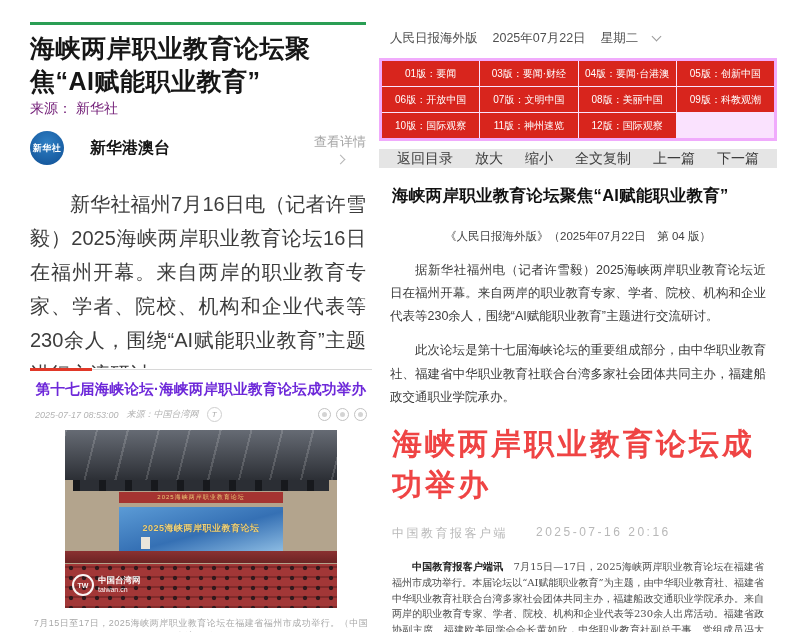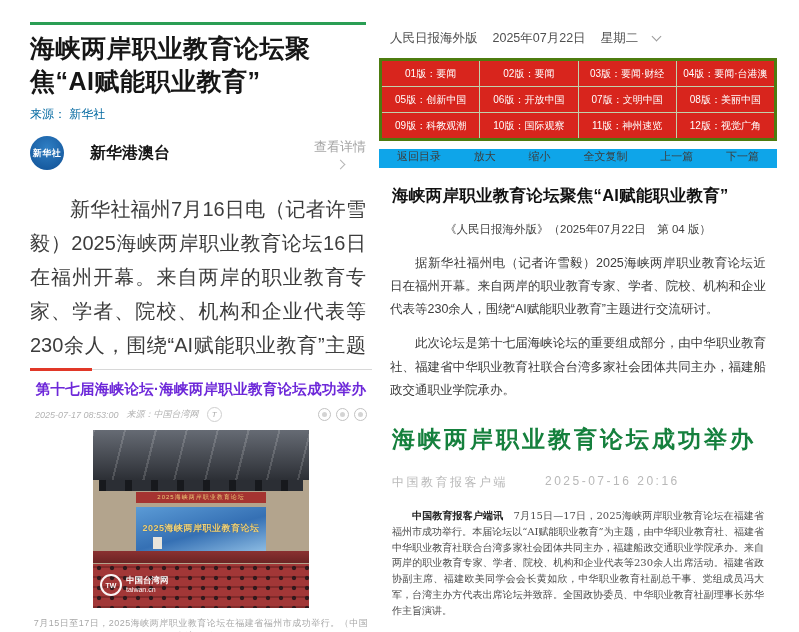--- a/index.html
+++ b/index.html
@@ -7,21 +7,21 @@
     width:799px;height:632px;position:relative;background:#ffffff;overflow:hidden;
     font-family:"Liberation Sans","DejaVu Sans",sans-serif;
     -webkit-font-smoothing:antialiased;
   }
   
   .leftcol{position:absolute;left:30px;top:22px;width:336px;}
   .greenline{height:3px;background:#2a9e54;margin-bottom:7px;}
   .l-title{font-size:25px;font-weight:800;color:#161616;line-height:1.32;letter-spacing:.5px;}
   .l-meta{display:flex;justify-content:space-between;align-items:baseline;margin-top:9px;font-size:13.5px;color:#2f2f2f;font-weight:600;}
   .l-views{color:#2f2f2f;}
-  .l-source{margin-top:8px;font-size:12px;color:#0369a1;}
+  .l-source{margin-top:2px;font-size:14px;color:#701a75;}
   .channel{display:flex;align-items:center;margin-top:13px;}
   .avatar{width:34px;height:34px;border-radius:50%;flex:0 0 auto;
     background:radial-gradient(circle at 50% 35%,#2f7fc4,#0f4f94);
     color:#fff;font-size:9px;font-weight:700;display:flex;align-items:center;justify-content:center;letter-spacing:.5px;}
   .channel-name{margin-left:26px;font-size:16px;font-weight:700;color:#151515;}
   .detail{margin-left:auto;font-size:13px;color:#a6a6a6;display:flex;align-items:center;gap:5px;cursor:pointer;flex-direction:column;}
   .caret-right{width:6px;height:6px;border-right:1.5px solid #b5b5b5;border-bottom:1.5px solid #b5b5b5;transform:rotate(-45deg);display:inline-block;}
   .l-body{margin-top:22px;font-size:20px;line-height:34px;color:#3c3c3c;text-indent:2em;text-align:justify;}
 
   
@@ -30,21 +30,21 @@
   .card-topline .gray{position:absolute;top:1px;left:0;right:0;height:1px;background:#d8d8d8;}
   .card-topline .red{position:absolute;top:0;left:0;width:62px;height:3px;background:#e13828;}
   .card-title{text-align:center;font-size:14.5px;font-weight:700;color:#6d28d9;margin-top:9px;letter-spacing:.3px;}
   .card-meta{display:flex;align-items:center;margin-top:8px;padding:0 5px;font-size:9px;color:#b3b3b3;font-style:italic;}
   .card-meta .dt{margin-right:8px;}
   .t-icon{width:13px;height:13px;border:1px solid #cfcfcf;border-radius:50%;font-size:8px;color:#ababab;display:flex;align-items:center;justify-content:center;margin-left:8px;}
   .share{margin-left:auto;display:flex;gap:5px;}
   .share i{width:11px;height:11px;border:1.5px solid #c2c2c2;border-radius:50%;display:block;position:relative;}
   .share i::after{content:"";position:absolute;left:3px;top:3px;width:5px;height:5px;border-radius:50%;background:#d4d4d4;}
   
-  .photo{position:relative;width:216px;height:178px;margin:8px auto 0;overflow:hidden;background:#b3a48d;}
+  .photo{position:relative;width:272px;height:178px;margin:8px auto 0;overflow:hidden;background:#b3a48d;}
   .ph-ceiling{position:absolute;top:0;left:0;right:0;height:28%;background:linear-gradient(#666b74,#2c2f35);}
   .ph-ceiling::after{content:"";position:absolute;inset:0;background:repeating-linear-gradient(104deg,rgba(255,255,255,.15) 0 2px,transparent 2px 30px);}
   .ph-truss{position:absolute;top:28%;left:3%;right:3%;height:6%;background:repeating-linear-gradient(90deg,#17191d 0 7px,#2b2e34 7px 26px);}
   .ph-banner{position:absolute;top:35%;left:20%;width:60%;height:6%;background:#a53431;color:#ecc977;font-size:6px;line-height:11px;text-align:center;letter-spacing:1px;overflow:hidden;white-space:nowrap;}
   .ph-screen{position:absolute;top:43%;left:20%;width:60%;height:25%;
     background:linear-gradient(165deg,#5b9bd6 0%,#3570b4 55%,#8cbbe2 100%);
     display:flex;align-items:center;justify-content:center;overflow:hidden;}
   .ph-screen span{color:#f3d479;font-size:9px;font-weight:700;letter-spacing:.5px;white-space:nowrap;text-shadow:0 0 1px rgba(0,0,0,.45);}
   .ph-podium{position:absolute;top:60%;left:28%;width:9px;height:12px;background:#e9e5db;}
   .ph-stage{position:absolute;top:68%;left:0;right:0;height:7%;background:linear-gradient(#8a3131,#6c2424);}
@@ -57,32 +57,32 @@
   .wm-circle{width:18px;height:18px;border:2px solid #fff;border-radius:50%;font-size:7px;font-weight:700;display:flex;align-items:center;justify-content:center;flex:0 0 auto;}
   .wm-text{margin-left:4px;line-height:1.1;}
   .wm-text .n1{font-size:8.5px;font-weight:700;}
   .wm-text .n2{font-size:7px;}
   .card-caption{margin-top:9px;text-align:center;font-size:9px;color:#a8a8a8;letter-spacing:.5px;}
 
   
   .rightcol{position:absolute;left:376px;top:0;width:404px;height:632px;}
   .masthead{margin:30px 0 0 14px;font-size:12.5px;color:#4f4f4f;display:flex;align-items:center;gap:15px;}
   .caret-down{width:6px;height:6px;border-right:1.5px solid #9a9a9a;border-bottom:1.5px solid #9a9a9a;transform:rotate(45deg);display:inline-block;margin-top:-4px;cursor:pointer;}
-  .editions{margin:11px 3px 0 3px;background:#4d7c0f;padding:3px;}
+  .editions{margin:11px 3px 0 3px;background:#f0abfc;padding:3px;}
   .ed-grid{display:grid;grid-template-columns:repeat(4,1fr);gap:1px;background:rgba(255,255,255,.65);}
   .cell{background:#d8251d;color:#fff;font-size:10px;text-align:center;line-height:25px;height:25px;overflow:hidden;white-space:nowrap;cursor:pointer;}
-  .toolbar{margin:8px 3px 0;background:#0ea5e9;height:19px;display:flex;font-size:11px;color:#3d3d3d;padding:0 18px;justify-content:space-between;}
+  .toolbar{margin:8px 3px 0;background:#e5e5e5;height:19px;display:flex;align-items:center;font-size:14px;color:#3d3d3d;padding:0 18px;justify-content:space-between;}
   .toolbar span{cursor:pointer;}
   .r-title{margin:17px 16px 0;font-size:16.5px;font-weight:800;color:#101010;letter-spacing:.3px;}
-  .r-source{margin-top:15px;text-align:center;font-size:11.5px;color:#3f3f3f;}
+  .r-source{margin-top:22px;text-align:center;font-size:11.5px;color:#3f3f3f;}
   .r-body{margin:15px 14px 16px;}
   .r-body p{margin:0 0 11px;font-size:12.5px;line-height:1.85;color:#3b3b3b;text-indent:2em;text-align:justify;}
   .article2{position:absolute;top:424px;left:0;right:0;}
-  .a2-title{margin:0 16px;font-family:"DejaVu Serif","Liberation Serif",serif;font-size:23px;font-weight:700;color:#15803d;letter-spacing:3px;}
-  .a2-meta{margin:19px 16px 0;font-size:12px;color:#b8b8b8;letter-spacing:2.5px;display:flex;gap:37px;text-align:center;}
+  .a2-title{margin:0 16px;font-family:"DejaVu Serif","Liberation Serif",serif;font-size:30px;font-weight:700;color:#ef4444;letter-spacing:3px;}
+  .a2-meta{margin:19px 16px 0;font-size:12px;color:#b8b8b8;letter-spacing:2.5px;display:flex;gap:28px;text-align:center;}
   .a2-body{margin:17px 16px 0;font-family:"DejaVu Serif","Liberation Serif",serif;font-size:10px;line-height:1.58;color:#4c4c4c;text-align:justify;text-indent:2em;}
   .a2-body b{color:#222;}
 </style>
 </head>
 <body>
 
 <div class="leftcol">
   <div class="greenline"></div>
   <div class="l-title">海峡两岸职业教育论坛聚焦“AI赋能职业教育”</div>
   <div class="l-source"><span>来源：</span> <span>新华社</span></div>
@@ -138,31 +138,30 @@
   <div class="masthead">
     <span>人民日报海外版</span>
     <span>2025年07月22日</span>
     <span>星期二</span>
     <span class="caret-down"></span>
   </div>
 
   <div class="editions">
     <div class="ed-grid">
       <span class="cell">01版：要闻</span>
-      <span class="cell">02版：要闻</span>
       <span class="cell">03版：要闻·财经</span>
       <span class="cell">04版：要闻·台港澳</span>
       <span class="cell">05版：创新中国</span>
       <span class="cell">06版：开放中国</span>
       <span class="cell">07版：文明中国</span>
       <span class="cell">08版：美丽中国</span>
       <span class="cell">09版：科教观潮</span>
       <span class="cell">10版：国际观察</span>
       <span class="cell">11版：神州速览</span>
-      <span class="cell">12版：视觉广角</span>
+      <span class="cell">12版：国际观察</span>
     </div>
   </div>
 
   <div class="toolbar">
     <span>返回目录</span>
     <span>放大</span>
     <span>缩小</span>
     <span>全文复制</span>
     <span>上一篇</span>
     <span>下一篇</span>

